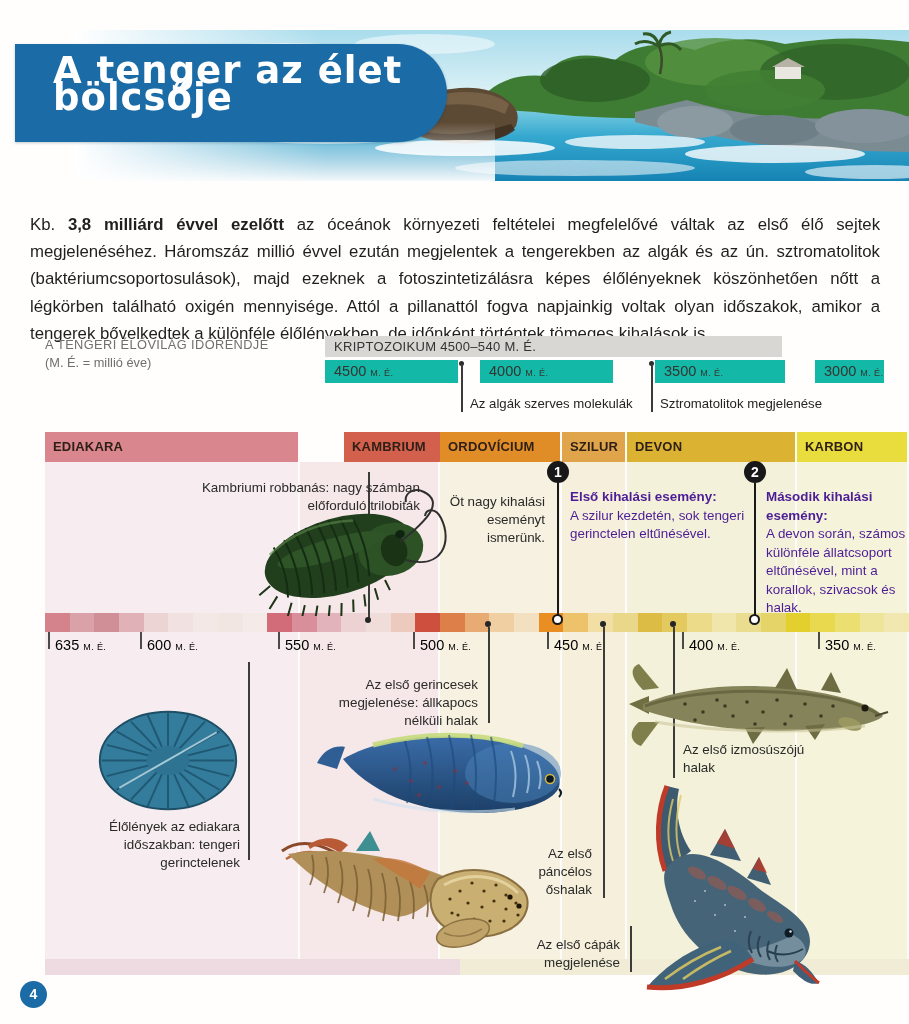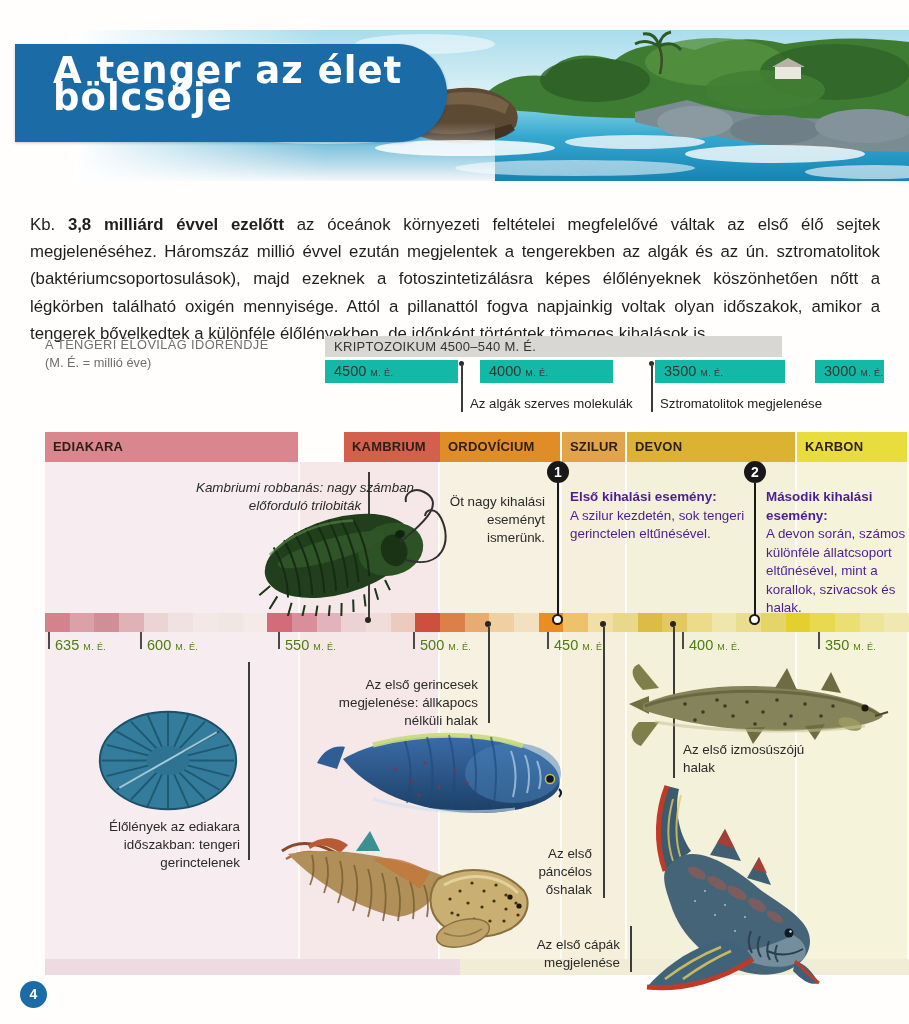--- a/index.html
+++ b/index.html
@@ -42,25 +42,25 @@
                 border-right:2px solid #fdfcfa;padding:7px 0 0 8px;font-size:13px;font-weight:700;color:#2f2017;letter-spacing:.2px;}
   .col-tint{position:absolute;top:462px;height:497px;z-index:1;box-sizing:border-box;border-right:2px solid #fdfcfa;}
   #strip-pink{left:45px;top:959px;width:415px;height:16px;background:#eedae1;z-index:1;}
   #strip-cream{left:460px;top:959px;width:449px;height:16px;background:#f0ecd6;z-index:1;}
 
   
   #gradband{left:45px;top:613px;width:864px;height:19px;display:flex;z-index:2;}
   #gradband div{flex:1;}
   .scale-tick{position:absolute;top:632px;height:30px;z-index:3;}
   .scale-tick .tline{position:absolute;left:0;top:0;width:1.5px;height:17px;background:#4a4a48;}
-  .scale-tick .slabel{position:absolute;left:7px;top:5px;font-size:14.5px;color:#4d7c0f;white-space:nowrap;}
+  .scale-tick .slabel{position:absolute;left:7px;top:5px;font-size:14.5px;color:#000000;white-space:nowrap;}
 
   
   .cap{position:absolute;font-size:13.4px;line-height:18px;color:#2a2a28;z-index:5;}
-  #cap-kambrium{left:190px;top:479px;width:230px;text-align:center;font-style:italic;}
+  #cap-kambrium{left:190px;top:479px;width:230px;text-align:right;}
   #cap-five{left:433px;top:493px;width:112px;text-align:right;}
   #cap-ediakara{left:55px;top:818px;width:185px;text-align:right;}
   #cap-gerincesek{left:333px;top:676px;width:145px;text-align:right;}
   #cap-izmos{left:683px;top:741px;width:130px;}
   #cap-pancelos{left:522px;top:845px;width:70px;text-align:right;}
   #cap-capak{left:530px;top:936px;width:90px;text-align:right;}
 
   .vline{position:absolute;width:1.5px;background:#3c3c3a;z-index:3;}
   .ldot{position:absolute;width:6px;height:6px;border-radius:50%;background:#262626;z-index:3;}
   #line-trilo{left:368px;top:472px;height:146px;}

